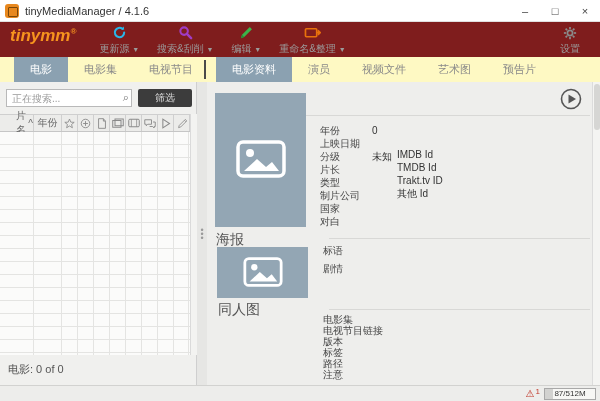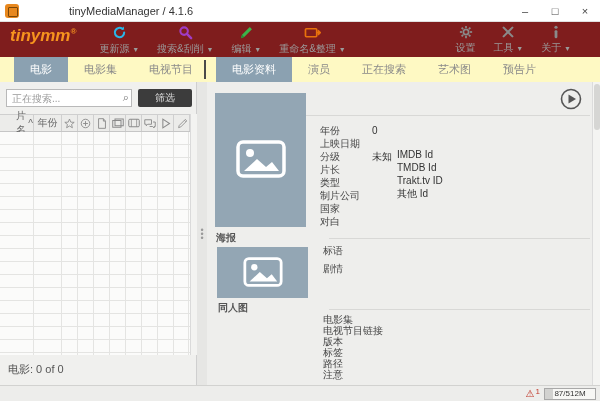--- a/index.html
+++ b/index.html
@@ -1,36 +1,36 @@
 <!DOCTYPE html>
 <html><head>
 <meta charset="utf-8">
 <style>
   * { margin:0; padding:0; box-sizing:border-box; }
   html,body { width:600px; height:401px; overflow:hidden; }
   body { font-family:"Liberation Sans","DejaVu Sans",sans-serif; font-size:11px; background:#fff; }
   #app { position:relative; width:600px; height:401px; background:#ececec; overflow:hidden; }
 
   
-  .titlebar { position:absolute; left:0; top:0; width:600px; height:22px; background:#ffffff; border-bottom:1px solid #e0e0e0; display:flex; align-items:center;gap:44px; }
+  .titlebar { position:absolute; left:0; top:0; width:600px; height:22px; background:#ffffff; border-bottom:1px solid #e0e0e0; display:flex; align-items:center; }
   .app-icon { width:14px; height:14px; margin:0 6px 0 5px; background:#e8881e; border-radius:3px; position:relative; }
   .app-icon::after { content:""; position:absolute; left:3px; top:3px; width:8px; height:8px; border:1px solid #7a4708; border-radius:1px; }
   .titlebar-title { color:#333; font-size:11px; flex:1; }
   .win-controls { display:flex; height:22px; }
   .win-btn { width:30px; height:22px; display:flex; align-items:center; justify-content:center; color:#444; font-size:11px; cursor:default; }
 
   
   .toolbar { position:absolute; left:0; top:22px; width:600px; height:35px; background:#7f1d1d; display:flex; align-items:stretch; }
   .logo { margin:4px 14px 0 10px; color:#f7941e; font-size:17px; font-weight:bold; font-style:italic; letter-spacing:0; }
   .logo sup { font-size:8px; }
   .tb-group { display:flex; flex-direction:column; align-items:center; justify-content:flex-start; padding:3px 9px 2px; cursor:pointer; }
   .tb-group .ticon { height:15px; display:flex; align-items:center; justify-content:center; }
   .tb-group .tlabel { margin-top:2px; font-size:10px; color:#9b9b9b; white-space:nowrap; }
   .tlabel .arr { font-size:7px; color:#9b9b9b; }
-  .tb-right { margin-left:auto; display:flex; padding-right:20px; }
+  .tb-right { margin-left:auto; display:flex; padding-right:6px;flex-direction:column; }
   .tlabel.green { color:#46a546; }
 
   
   .tabrow { position:absolute; left:0; top:57px; width:600px; height:25px; background:#fef9c3; }
   .tabs-left { position:absolute; left:14px; top:0; height:25px; display:flex; }
   .tabs-right { position:absolute; left:216px; top:0; height:25px; display:flex; }
   .tab { position:relative; height:25px; padding:0 16px; display:flex; align-items:center; color:#8a8a8a; font-size:11px; cursor:pointer; white-space:nowrap; }
   .tab.active { background:#8ba1b1; color:#ffffff; }
   .tab.active .tab-caret { position:absolute; left:50%; bottom:-5px; margin-left:-6px; width:0; height:0; border-left:6px solid transparent; border-right:6px solid transparent; border-top:6px solid #8ba1b1; }
   .tab-divider { position:absolute; left:204px; top:3px; width:2px; height:19px; background:#4a4a4a; }
@@ -62,21 +62,21 @@
   .splitter { position:absolute; left:197px; top:82px; width:10px; height:303px; background:#e6e6e4; display:flex; align-items:center; justify-content:center; cursor:col-resize; }
   .splitter .dots { color:#9a9a9a; font-size:9px; line-height:4px; letter-spacing:0; text-align:center; }
 
   
   .right-panel { position:absolute; left:207px; top:82px; width:393px; height:303px; background:#eeeeec; }
   .play-btn { position:absolute; right:18px; top:6px; width:22px; height:22px; cursor:pointer; }
   .title-sep { position:absolute; left:35px; top:33px; width:348px; height:1px; background:#d8d8d6; }
 
   .poster-ph { position:absolute; left:8px; top:11px; width:91px; height:134px; background:#93a6b4; display:flex; align-items:center; justify-content:center; }
   .fanart-ph { position:absolute; left:10px; top:165px; width:91px; height:51px; background:#93a6b4; display:flex; align-items:center; justify-content:center; }
-  .ph-label { position:absolute; color:#555; font-size:10px;font-weight:bold; }
+  .ph-label { position:absolute; color:#555; font-size:14px; }
   .poster-label { left:9px; top:149px; }
   .fanart-label { left:11px; top:219px; }
 
   .fields { position:absolute; left:113px; top:42px; }
   .frow { display:flex; height:13px; line-height:13px; }
   .flabel { width:52px; color:#444; font-size:10px; white-space:nowrap; }
   .fvalue { color:#333; font-size:10px; min-width:40px; }
   .ids { position:absolute; left:190px; top:42px;margin-top:24px; }
   .idrow { height:13px; line-height:13px; color:#333; font-size:10px; white-space:nowrap; }
 
@@ -211,21 +211,21 @@
     <div class="tab-divider"></div>
     <div class="tabs-right">
       <div class="tab active">
           <span>电影资料</span>
           <span class="tab-caret"></span>
         </div>
       <div class="tab">
           <span>演员</span>
         </div>
       <div class="tab">
-          <span>正在搜索</span>
+          <span>视频文件</span>
         </div>
       <div class="tab">
           <span>艺术图</span>
         </div>
       <div class="tab">
           <span>预告片</span>
         </div>
     </div>
   </div>
 

